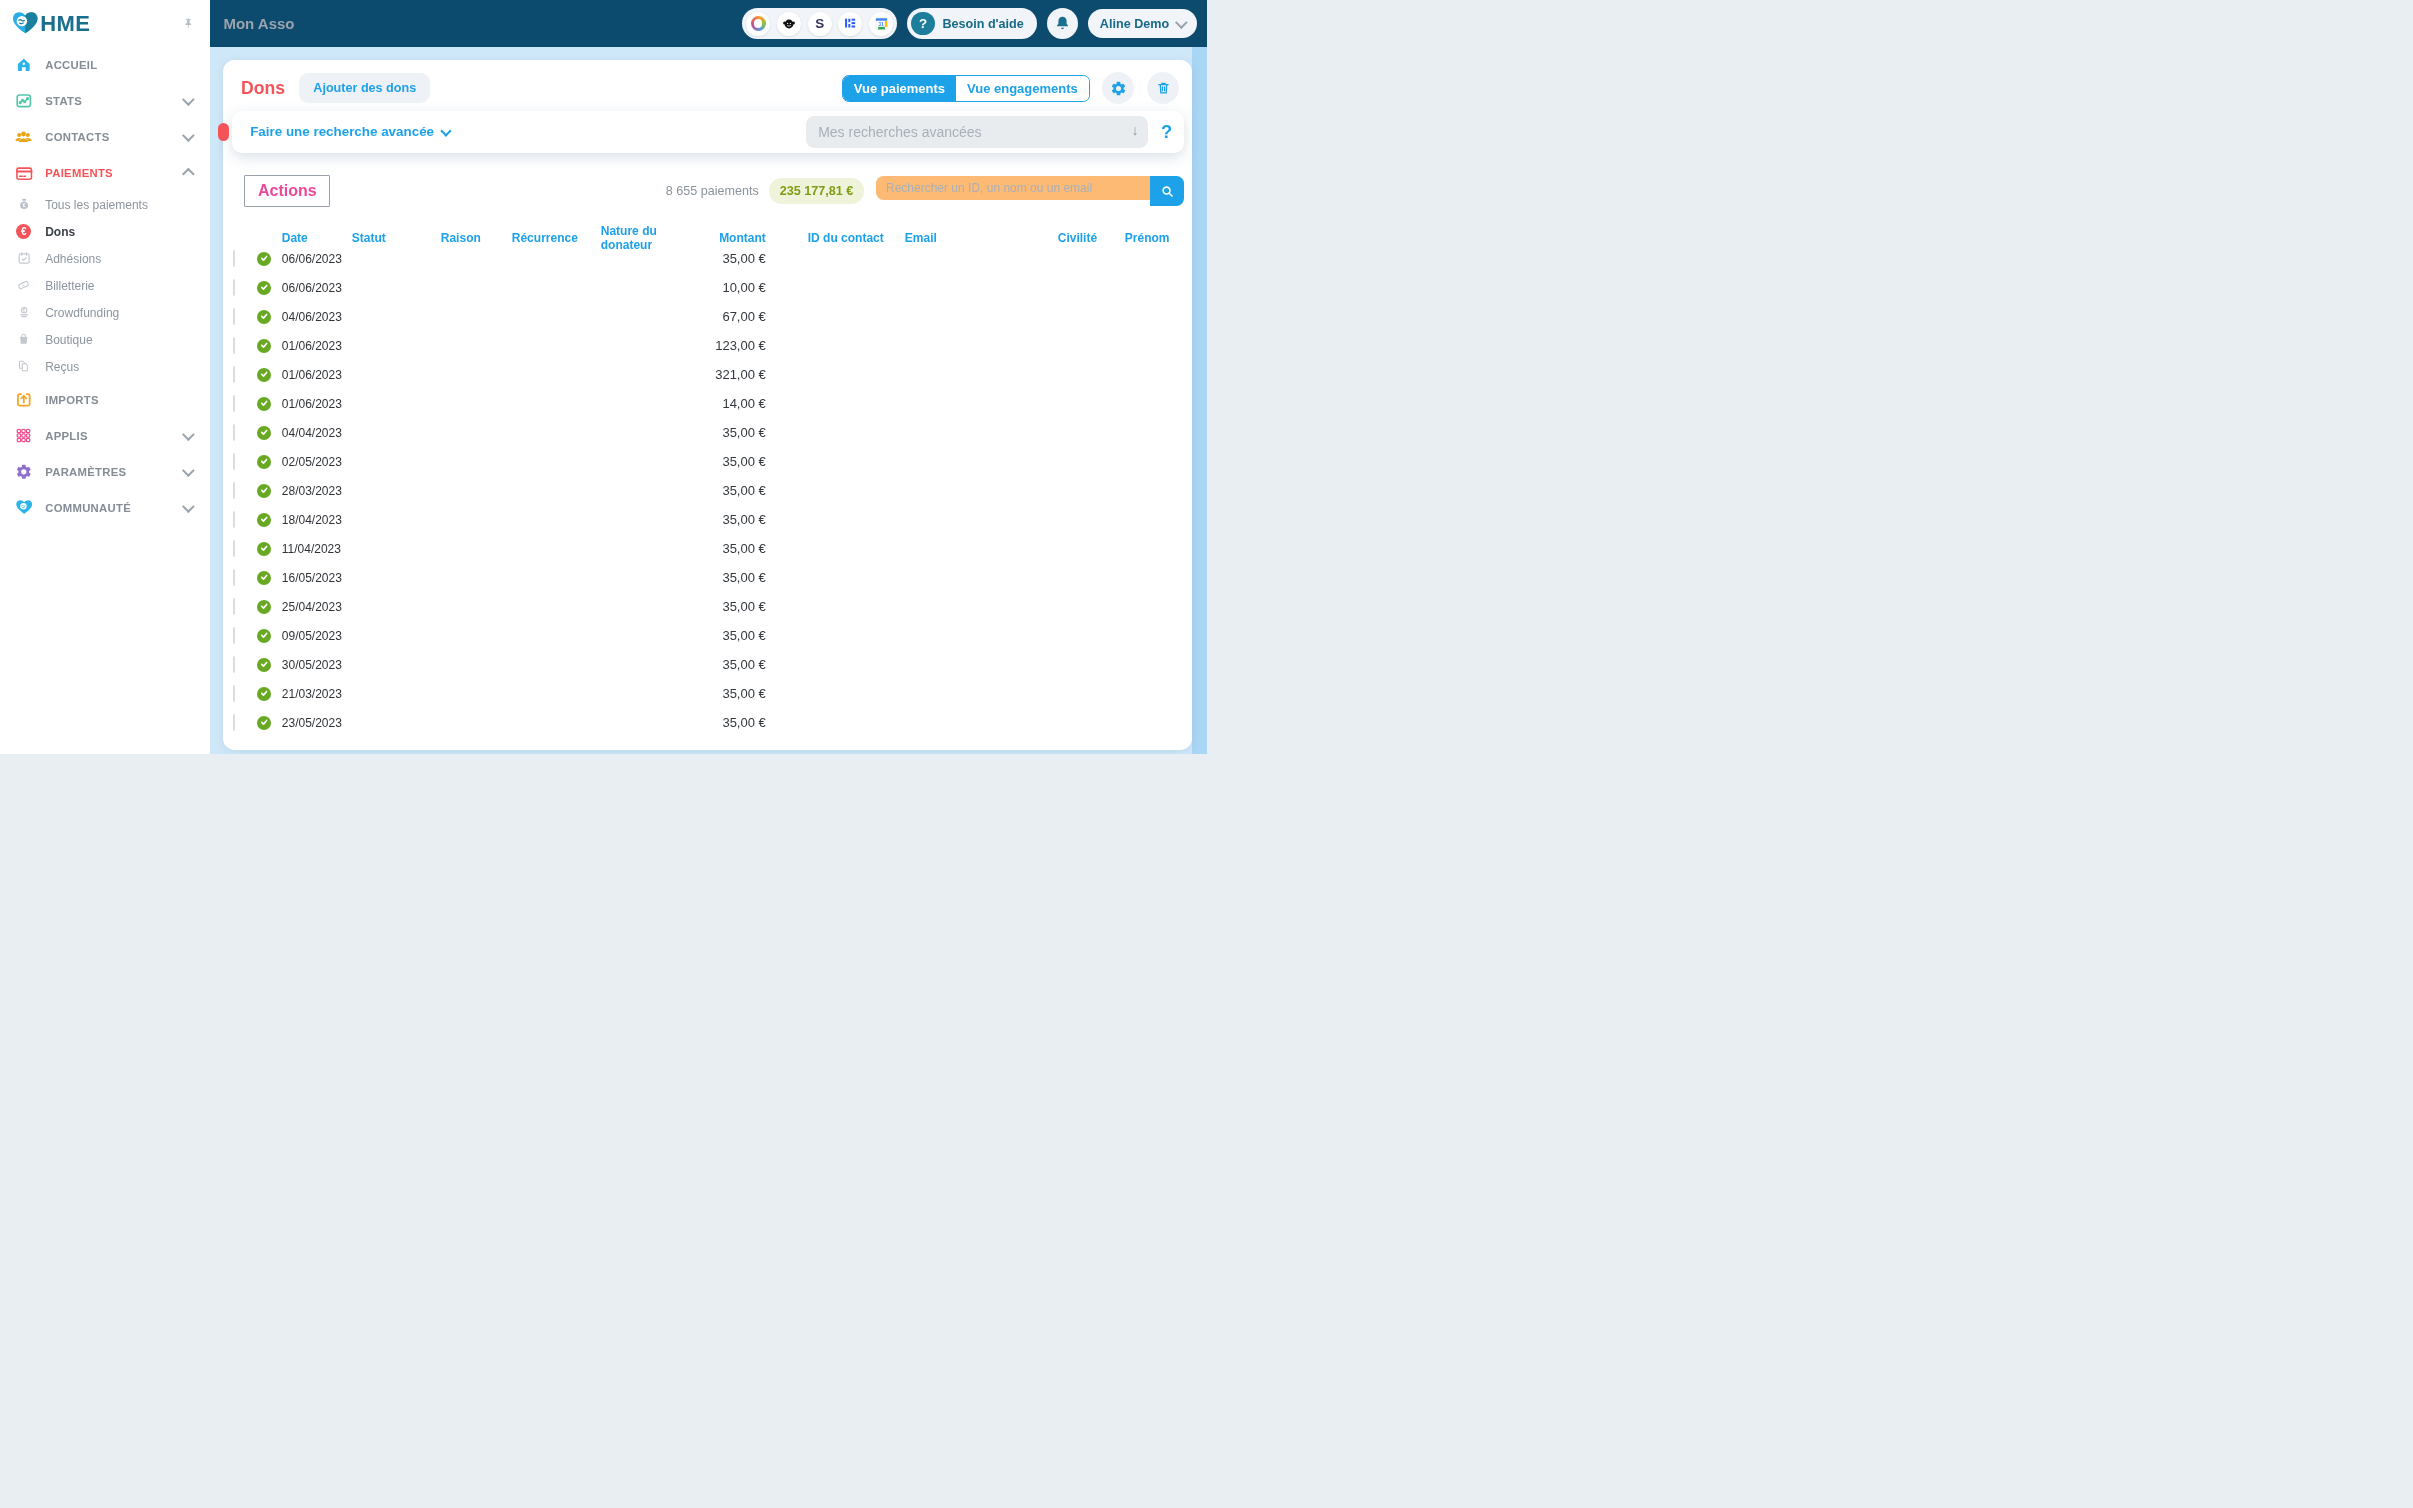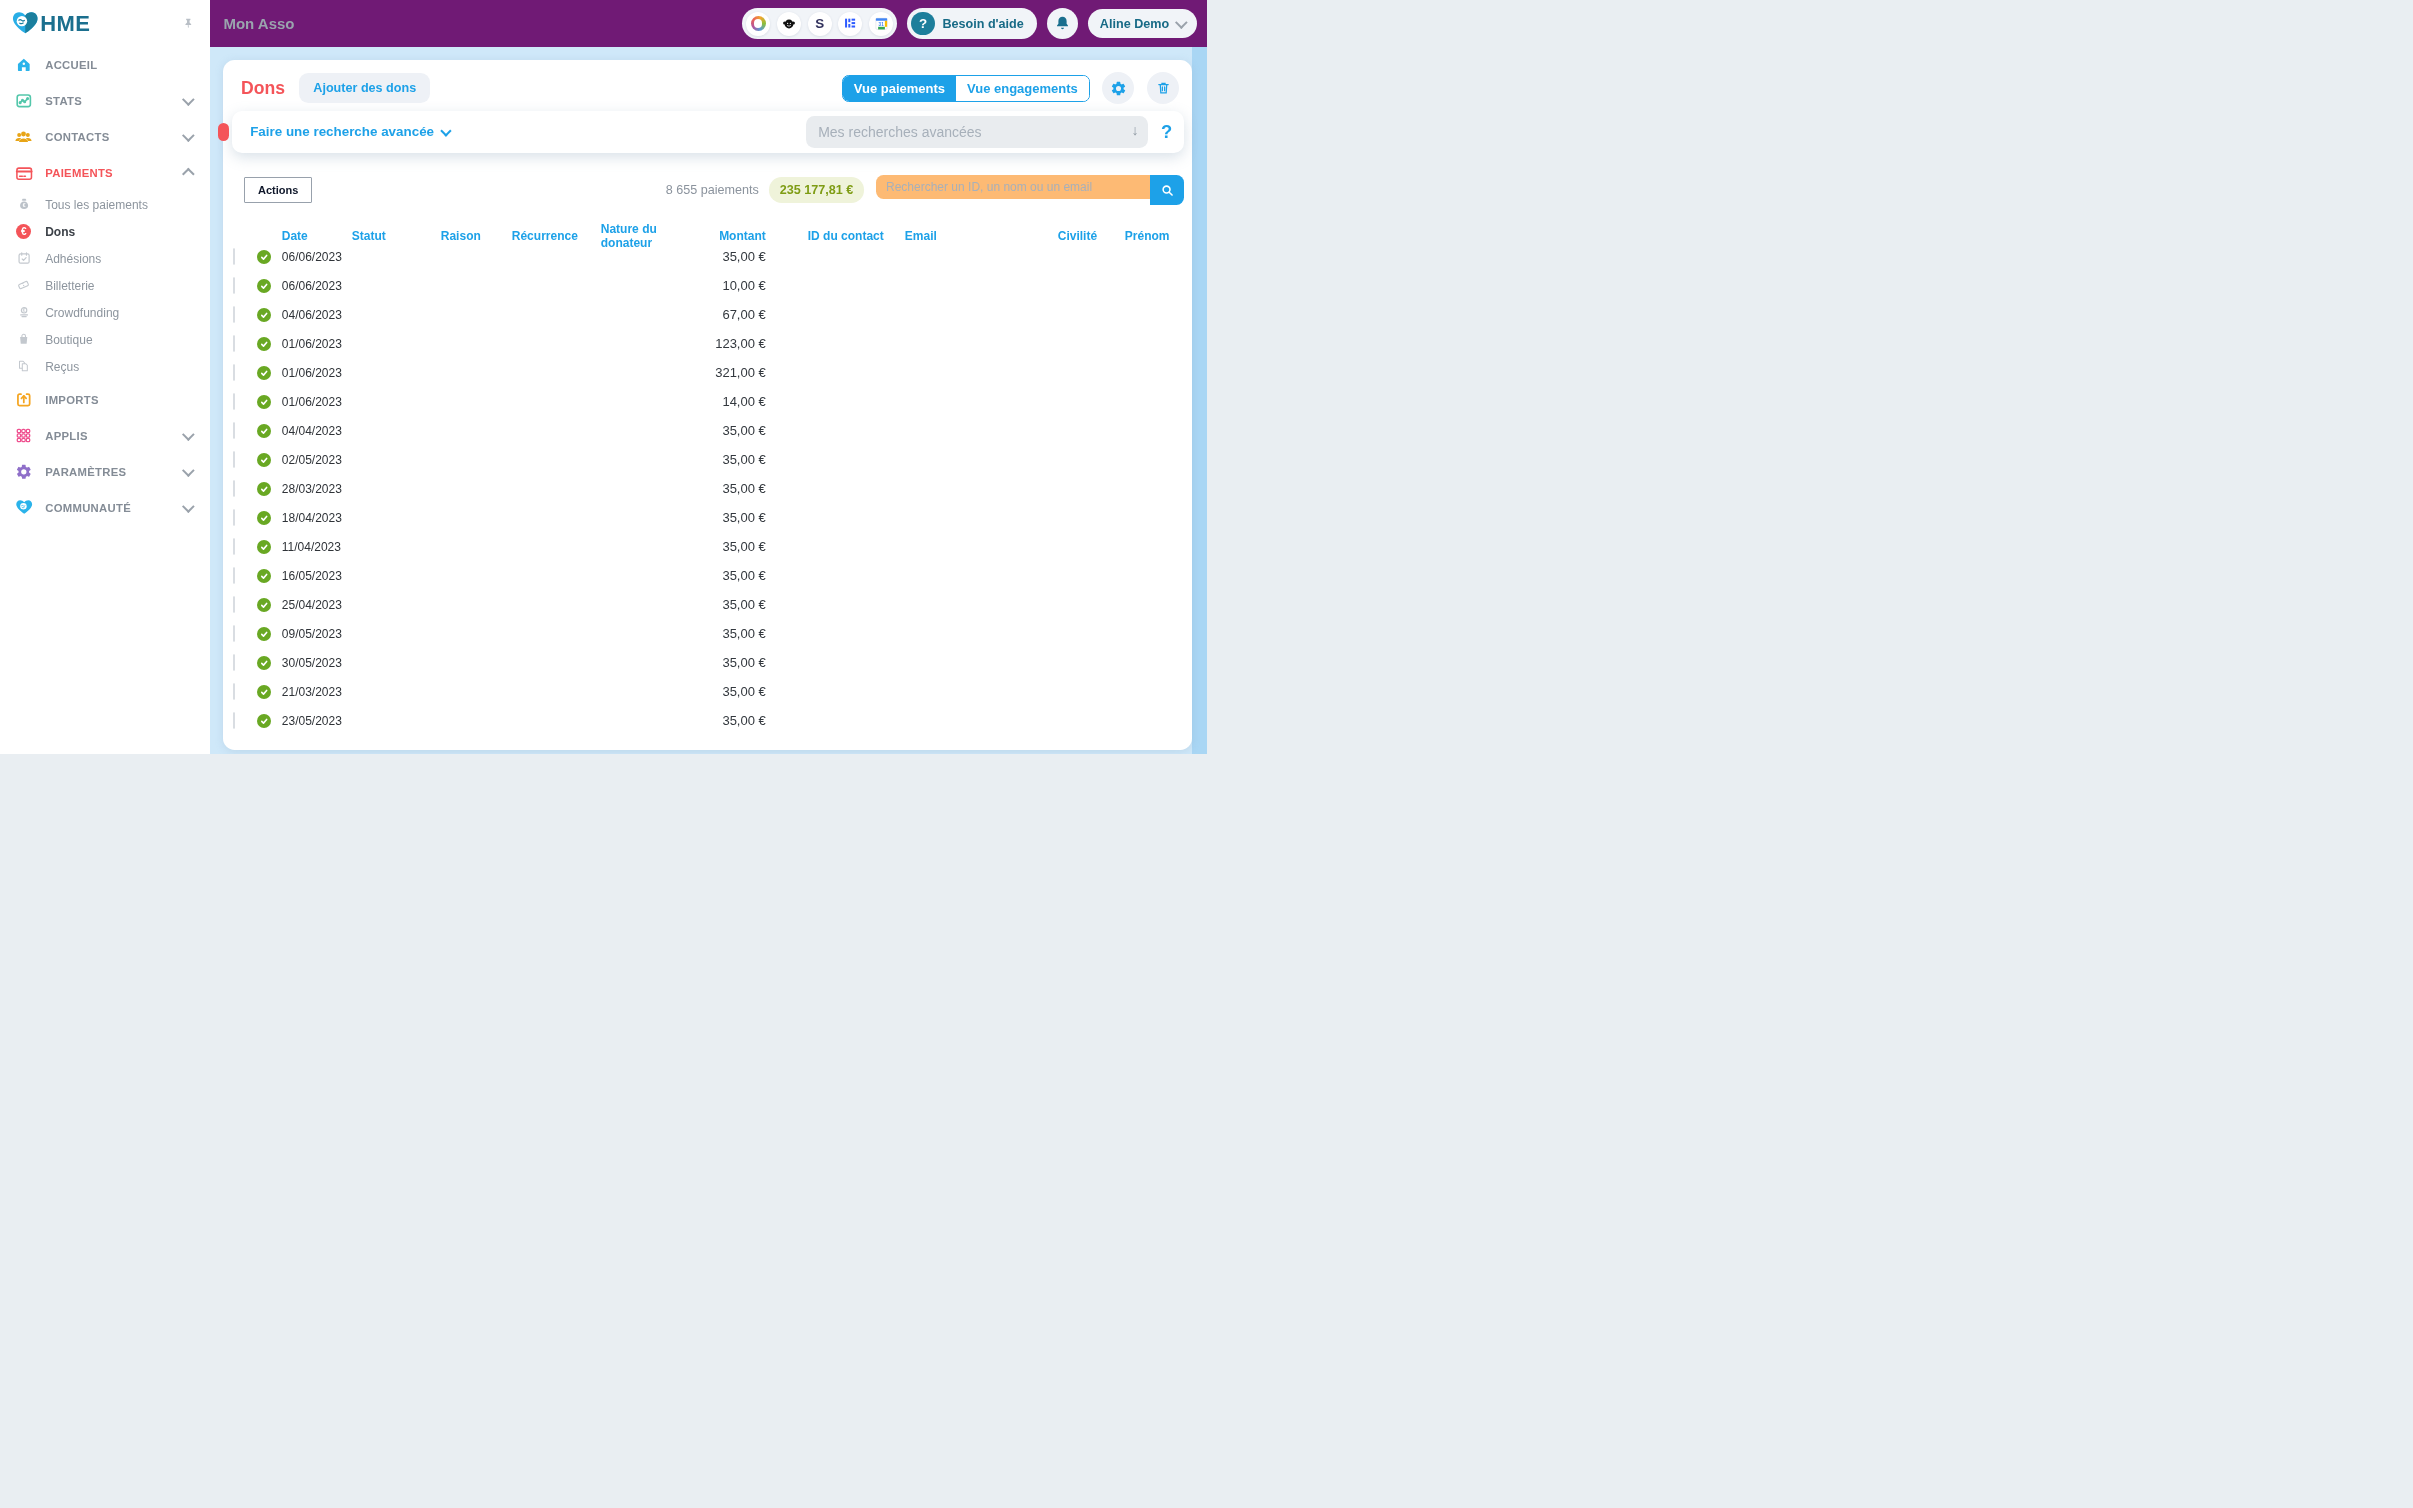--- a/index.html
+++ b/index.html
@@ -19,21 +19,21 @@
   .sub .nlabel{font-size:12px;font-weight:400;color:#8d959e;letter-spacing:0}
   .sub.active .nlabel{color:#3c4148;font-weight:700}
   .section-active .nlabel{color:#f45459}
   .chev{width:6.7px;height:6.7px;border-right:2px solid #9aa2ab;border-bottom:2px solid #9aa2ab;
         transform:rotate(45deg);margin-left:auto;margin-top:-3.4px}
   .chev.up{transform:rotate(-135deg);margin-top:3.4px}
   .chev.blue{border-color:#1da1e8;width:5.9px;height:5.9px;margin:0 0 1.7px 7.5px;display:inline-block}
   .eurodot{width:15px;height:15px;border-radius:50%;background:#f45459;color:#fff;font-weight:800;
            font-size:10px;display:flex;align-items:center;justify-content:center}
   
-  .topbar{position:absolute;left:210px;right:0;top:0;height:47px;background:#701a75;display:flex;
+  .topbar{position:absolute;left:210px;right:0;top:0;height:47px;background:#0c4a6e;display:flex;
           align-items:center;padding:0 10px 0 13.4px;box-sizing:border-box;z-index:2}
   .org{font-size:15px;font-weight:700;color:#9aa4ae}
   .top-right{margin-left:auto;display:flex;align-items:center;gap:10px}
   .intpill{background:#f1f4f8;border-radius:18.4px;padding:3.4px 4.2px;display:flex;gap:6.7px;align-items:center}
   .icirc{width:24px;height:24px;background:#fff;border-radius:50%;display:flex;align-items:center;
          justify-content:center;box-shadow:0 0.8px 2.5px rgba(30,60,90,.12);cursor:pointer}
   .ringo{width:15px;height:15px;border-radius:50%;position:relative;
          background:conic-gradient(from 20deg,#f2a62c,#8bbf3d,#5a9bd4,#b1559f,#e8615c,#f2a62c)}
   .ringo::after{content:"";position:absolute;inset:3.4px;background:#fff;border-radius:50%}
   .sglyph{font-size:13.4px;font-weight:800;color:#32325d}
@@ -71,21 +71,21 @@
                padding:0 11.7px 0 18.4px}
   .advlbl{color:#1da1e8;font-weight:700;font-size:13.4px;cursor:pointer;display:flex;align-items:center}
   .selwrap{position:relative;width:342px}
   .selwrap input{width:100%;height:32px;background:#e9ecef;border:none;border-radius:8.4px;
                  padding:0 30px 0 11.7px;font-size:14px;color:#6c757d;box-sizing:border-box;
                  font-family:inherit;outline:none}
   .selwrap .dl{position:absolute;right:10px;top:6.7px;color:#8e98a2;font-size:14.2px}
   input::placeholder{color:#a7b0ba}
   .qhelp{margin-left:12.6px;color:#1da1e8;font-weight:800;font-size:18.4px;cursor:pointer}
   .toolbar{margin-top:22.6px;display:flex;align-items:center;padding-left:12.6px}
-  .actionsbtn{border:1.7px solid #98a1ac;color:#0f172a;font-weight:700;font-size:11px;
+  .actionsbtn{border:1.7px solid #98a1ac;color:#ec4899;font-weight:700;font-size:16px;
               border-radius:1px;padding:5.9px 12.6px;background:#fff;cursor:pointer;font-family:inherit}
   .count{color:#8b939d;font-size:12.6px}
   .badge{margin-left:10px;background:#eff3da;color:#7e9c14;font-weight:800;font-size:12.6px;
          padding:5.9px 11px;border-radius:12.6px}
   .searchbox{margin-left:11.7px;display:flex}
   .searchbox input{width:274px;height:24px;background:#fdba74;border:none;border-radius:7.5px 0 0 7.5px;
                    padding:0 10px;font-size:12px;box-sizing:border-box;font-family:inherit;outline:none}
   .searchbtn{width:34px;height:30px;background:#1da1e8;border:none;border-radius:0 7.5px 7.5px 0;
              display:flex;align-items:center;justify-content:center;cursor:pointer}
   

